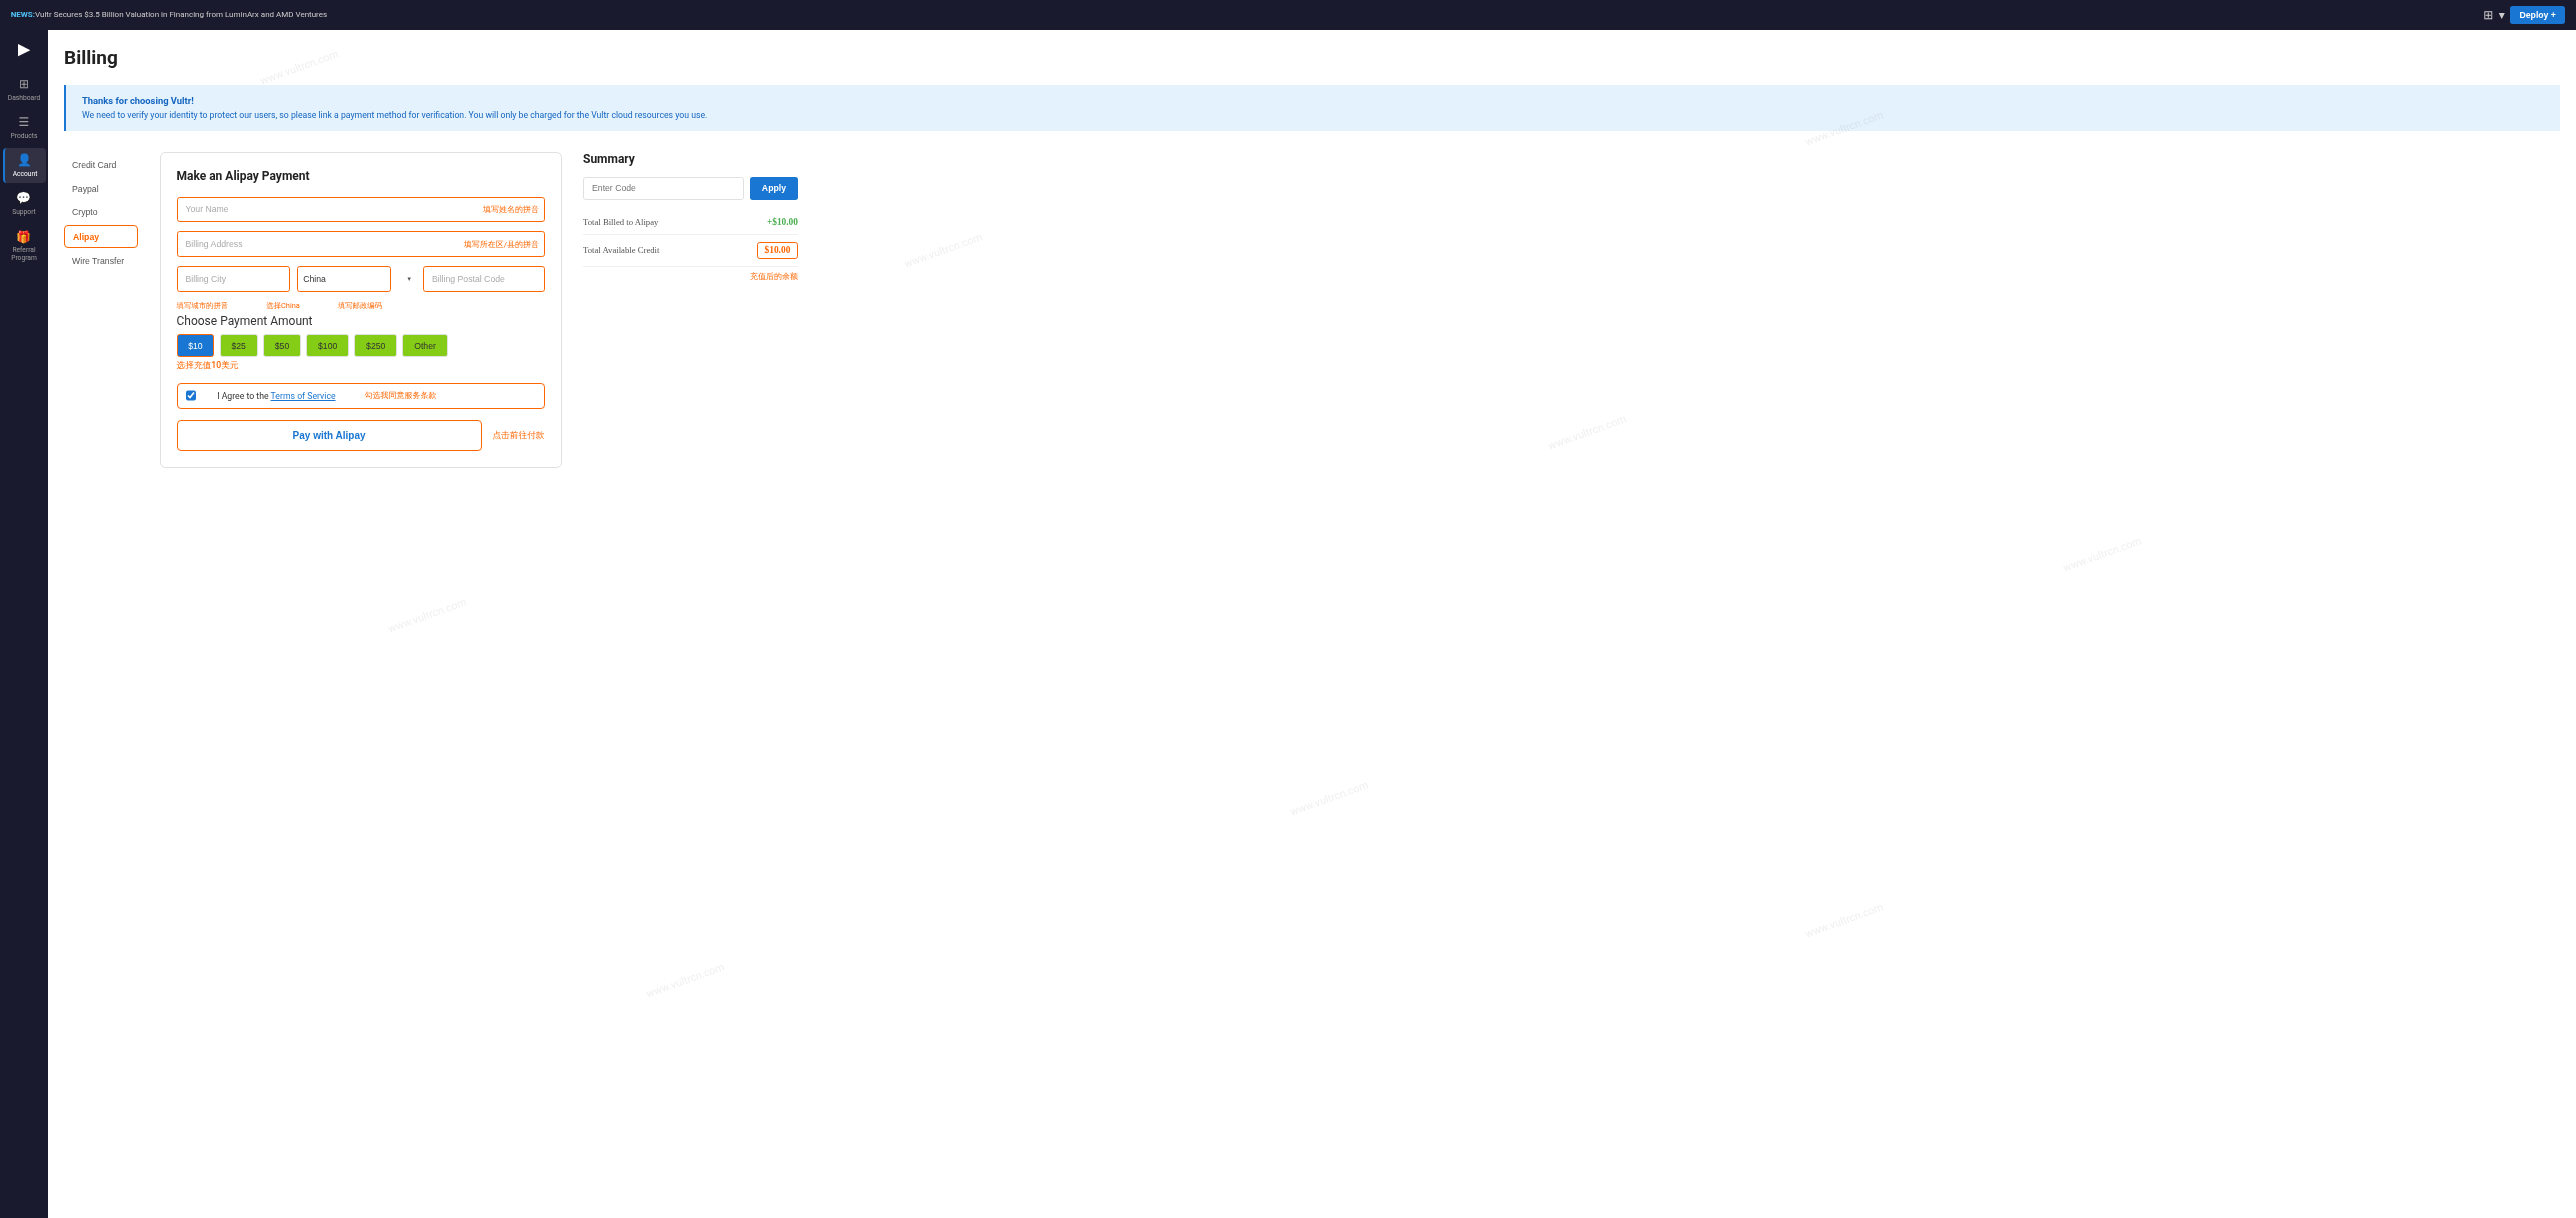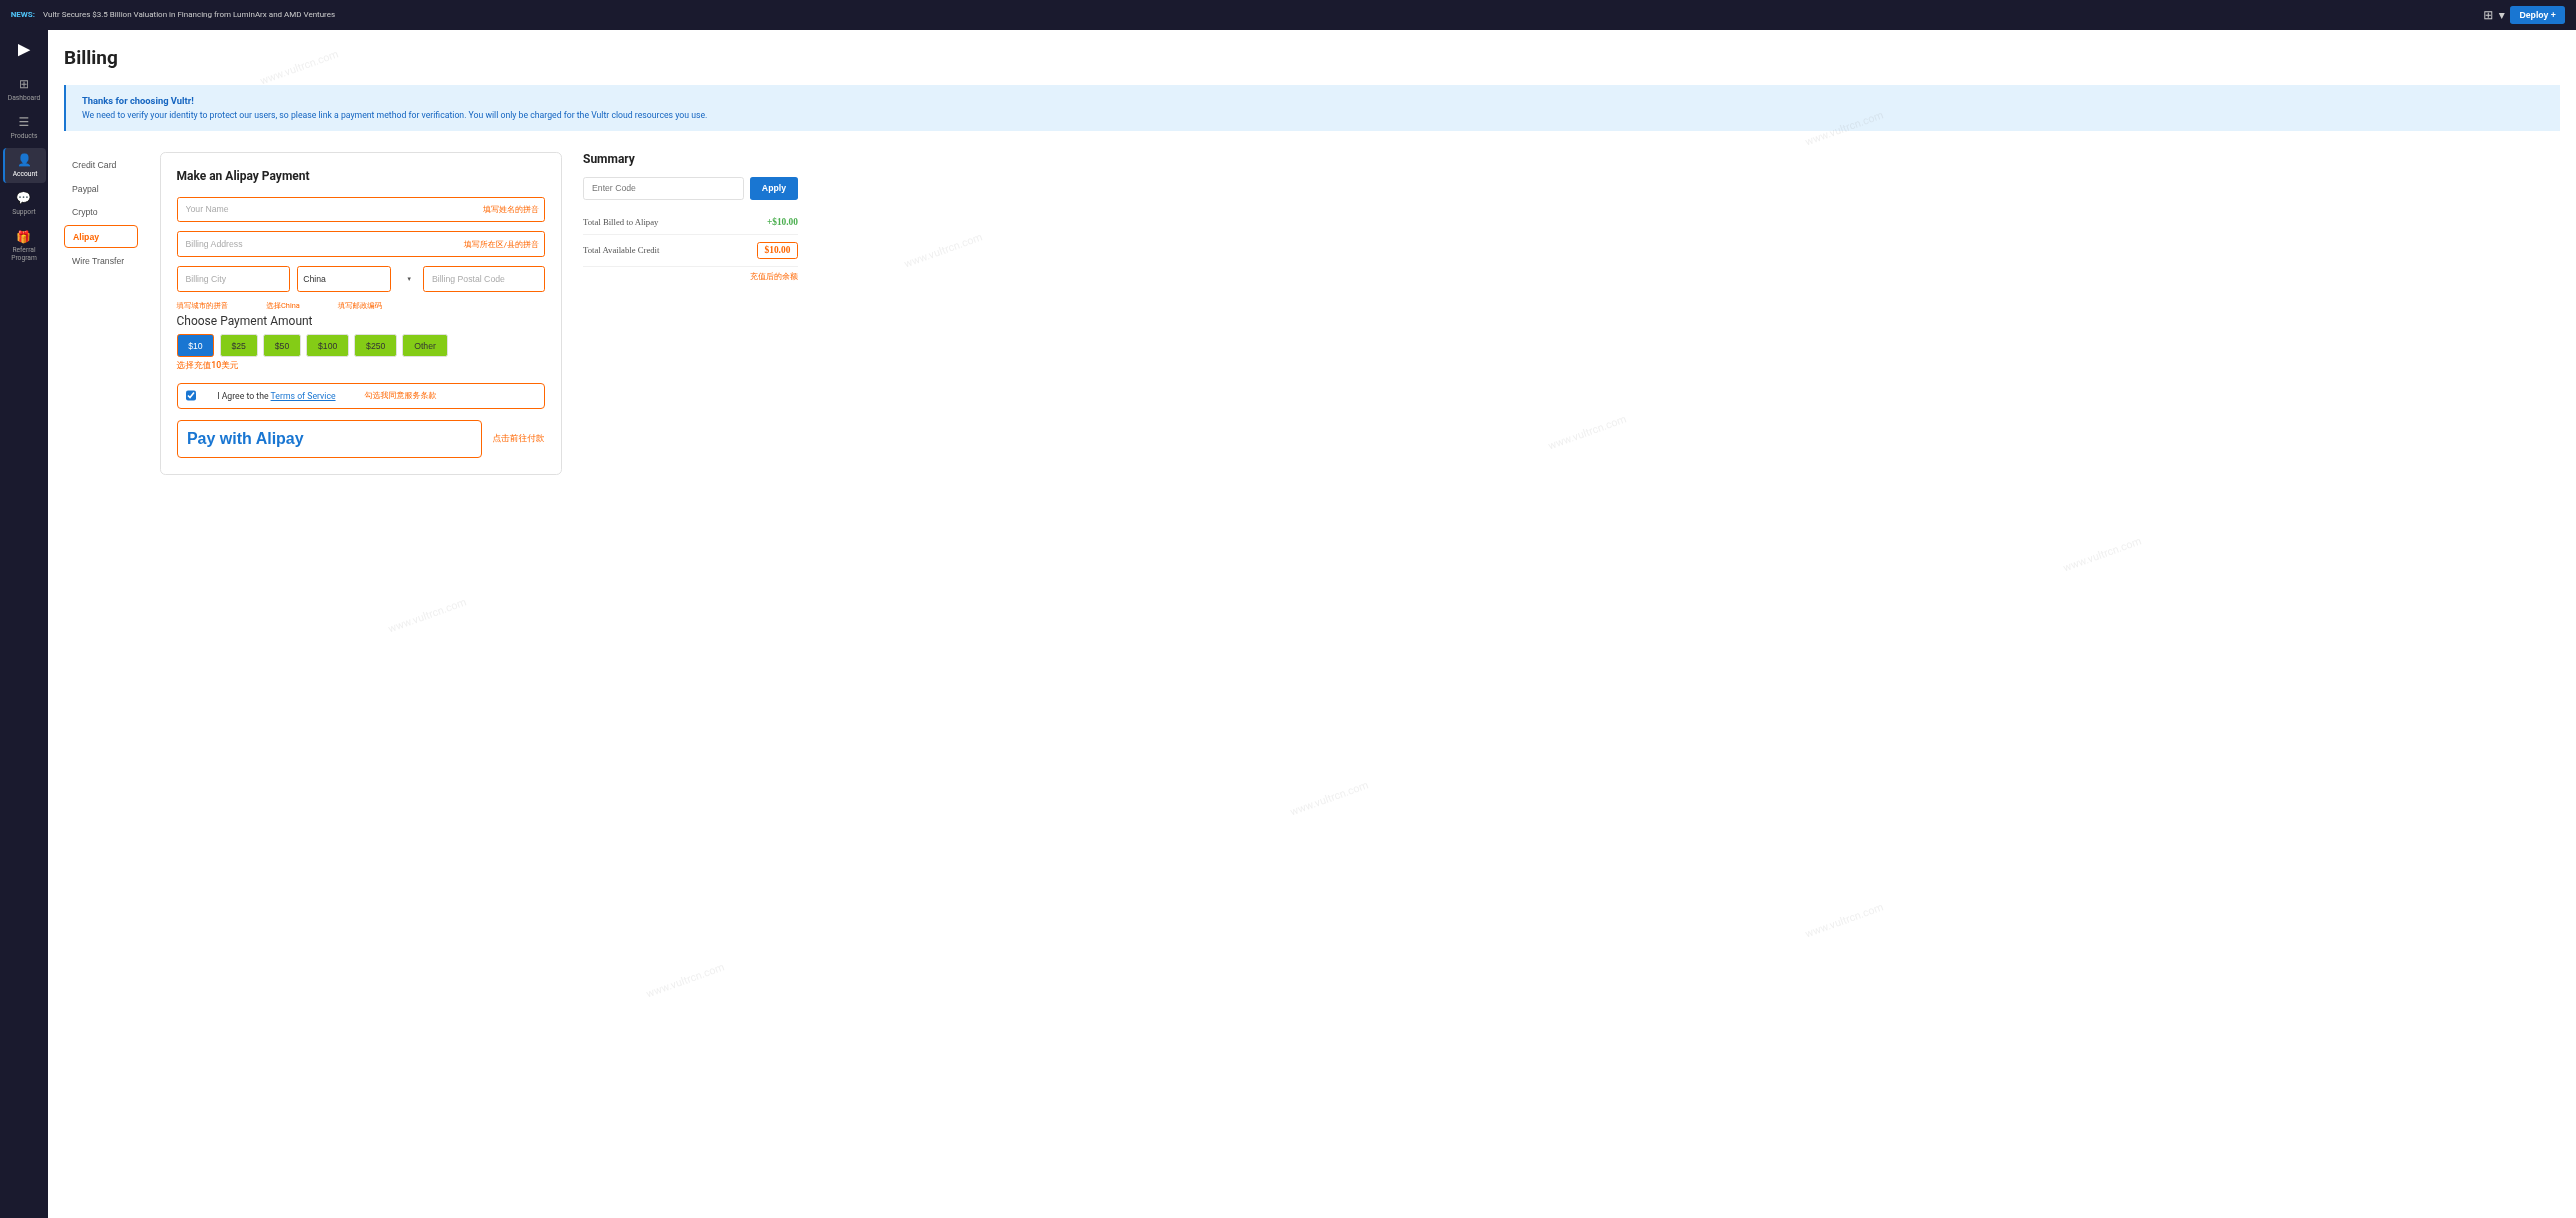--- a/index.html
+++ b/index.html
@@ -3,21 +3,21 @@
   <meta charset="utf-8">
   <style>
     * { box-sizing: border-box; margin: 0; padding: 0; }
     body { font-family: -apple-system, BlinkMacSystemFont, 'Segoe UI', Roboto, sans-serif; background: #f5f5f5; display: flex; flex-direction: column; height: 100vh; overflow: hidden; }
 
     
     .topbar {
       display: flex; align-items: center; justify-content: space-between;
       background: #1a1a2e; height: 29.5px; padding: 0 10.7px; flex-shrink: 0;
     }
-    .topbar-left { display: flex; align-items: center; gap: 8px; }
+    .topbar-left { display: flex; align-items: center; }
     .news-badge { color: #4fc3f7; font-weight: 700; font-size: 8px; }
     .news-text { color: #ccc; font-size: 8px; }
     .topbar-right { display: flex; align-items: center; gap: 5.4px; }
     .deploy-btn {
       background: #1976d2; color: #fff; border: none; border-radius: 2.7px;
       padding: 4px 9.4px; font-size: 8.7px; font-weight: 600; cursor: pointer;
     }
     .topbar-icon { color: #ccc; font-size: 12px; cursor: pointer; }
 
     
@@ -114,22 +114,22 @@
 
     
     .checkbox-row { display: flex; align-items: center; gap: 21px; margin-bottom: 10.7px; border: 1.3px solid #ff6600; border-radius: 4px; padding: 6.7px 8px; }
     .checkbox-row input[type=checkbox] { accent-color: #1976d2; width: 10.7px; height: 10.7px; cursor: pointer; }
     .checkbox-label { font-size: 8.7px; color: #333; }
     .tos-link { color: #1976d2; text-decoration: underline; cursor: pointer; }
 
     
     .pay-btn {
       width: 100%; background: #fff; border: 1.3px solid #ff6600;
-      border-radius: 4px; padding: 9.4px; font-size: 16px; font-weight: 600;
-      color: #1976d2; cursor: pointer; text-align: left;
+      border-radius: 4px; padding: 9.4px; font-size: 10px; font-weight: 600;
+      color: #1976d2; cursor: pointer; text-align: center;
     }
 
     
     .summary-panel { min-width: 215px; max-width: 255px; }
     .summary-title { font-size: 12px; font-weight: 700; margin-bottom: 10.7px; color: #222; }
     .code-row { display: flex; gap: 5.4px; margin-bottom: 10.7px; }
     .code-input {
       flex: 1; border: 0.7px solid #e0e0e0; border-radius: 2.7px;
       padding: 5.4px 8px; font-size: 8.7px; outline: none;
     }

